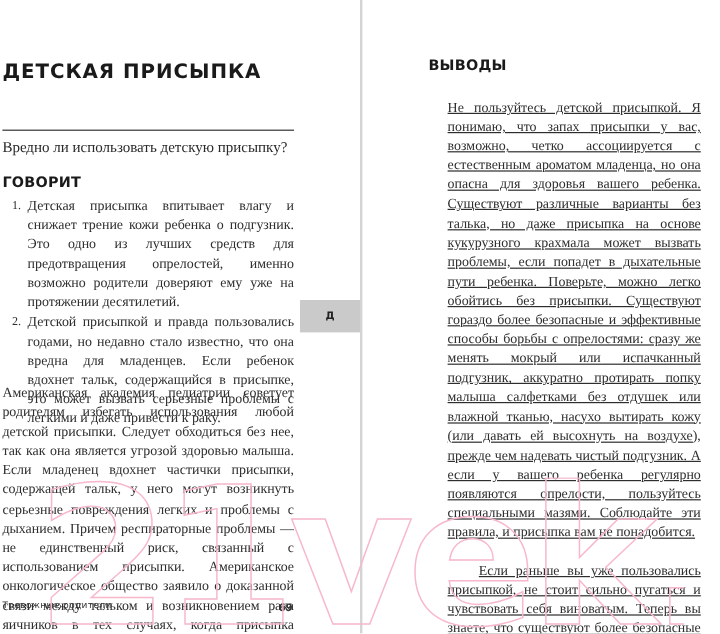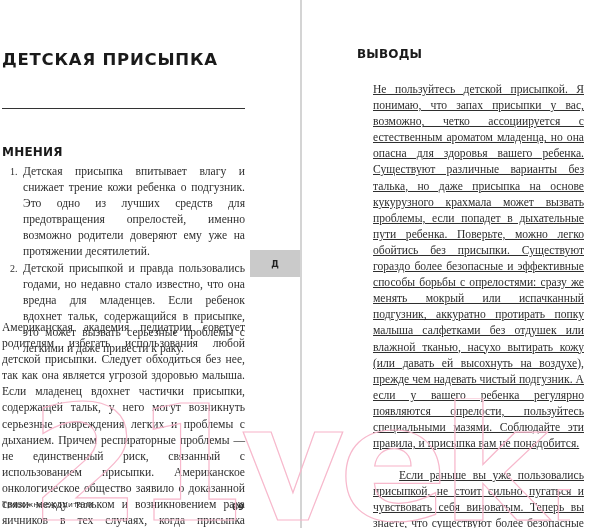--- a/index.html
+++ b/index.html
@@ -27,22 +27,23 @@
   .footer-page { position:absolute; left:232px; top:502px; font-family:"DejaVu Sans", sans-serif; font-size:8.5px; font-weight:bold; color:#333; }
   .thumb-tab { position:absolute; left:250px; top:250px; width:50px; height:27px; background:#cacaca; display:flex; align-items:center; justify-content:center; font-family:"DejaVu Sans", sans-serif; font-weight:bold; font-size:8.5px; color:#222; }
   .watermark { position:absolute; left:30px; top:398px; width:540px; height:130px; pointer-events:none; }
 </style>
 </head>
 <body>
 
 <div class="page page-left">
   <h1 class="chapter-title">ДЕТСКАЯ ПРИСЫПКА</h1>
   <div class="rule"></div>
+  <div class="question">Вредно ли использовать детскую присыпку?</div>
 
-  <h2 class="section-head opinions-head">МНЕНИЯ</h2>
+  <h2 class="section-head opinions-head">ГОВОРИТ</h2>
   <ol class="opinions-list text">
     <li>
       <span class="num">1.</span>
       <span>Детская присыпка впитывает влагу и снижает трение кожи ребенка о подгузник. Это одно из лучших средств для предотвращения опрелостей, именно возможно родители доверяют ему уже на протяжении десятилетий.</span>
     </li>
     <li>
       <span class="num">2.</span>
       <span>Детской присыпкой и правда пользовались годами, но недавно стало известно, что она вредна для младенцев. Если ребенок вдохнет тальк, содержащийся в присыпке, это может вызвать серьезные проблемы с легкими и даже привести к раку.</span>
     </li>
   </ol>

